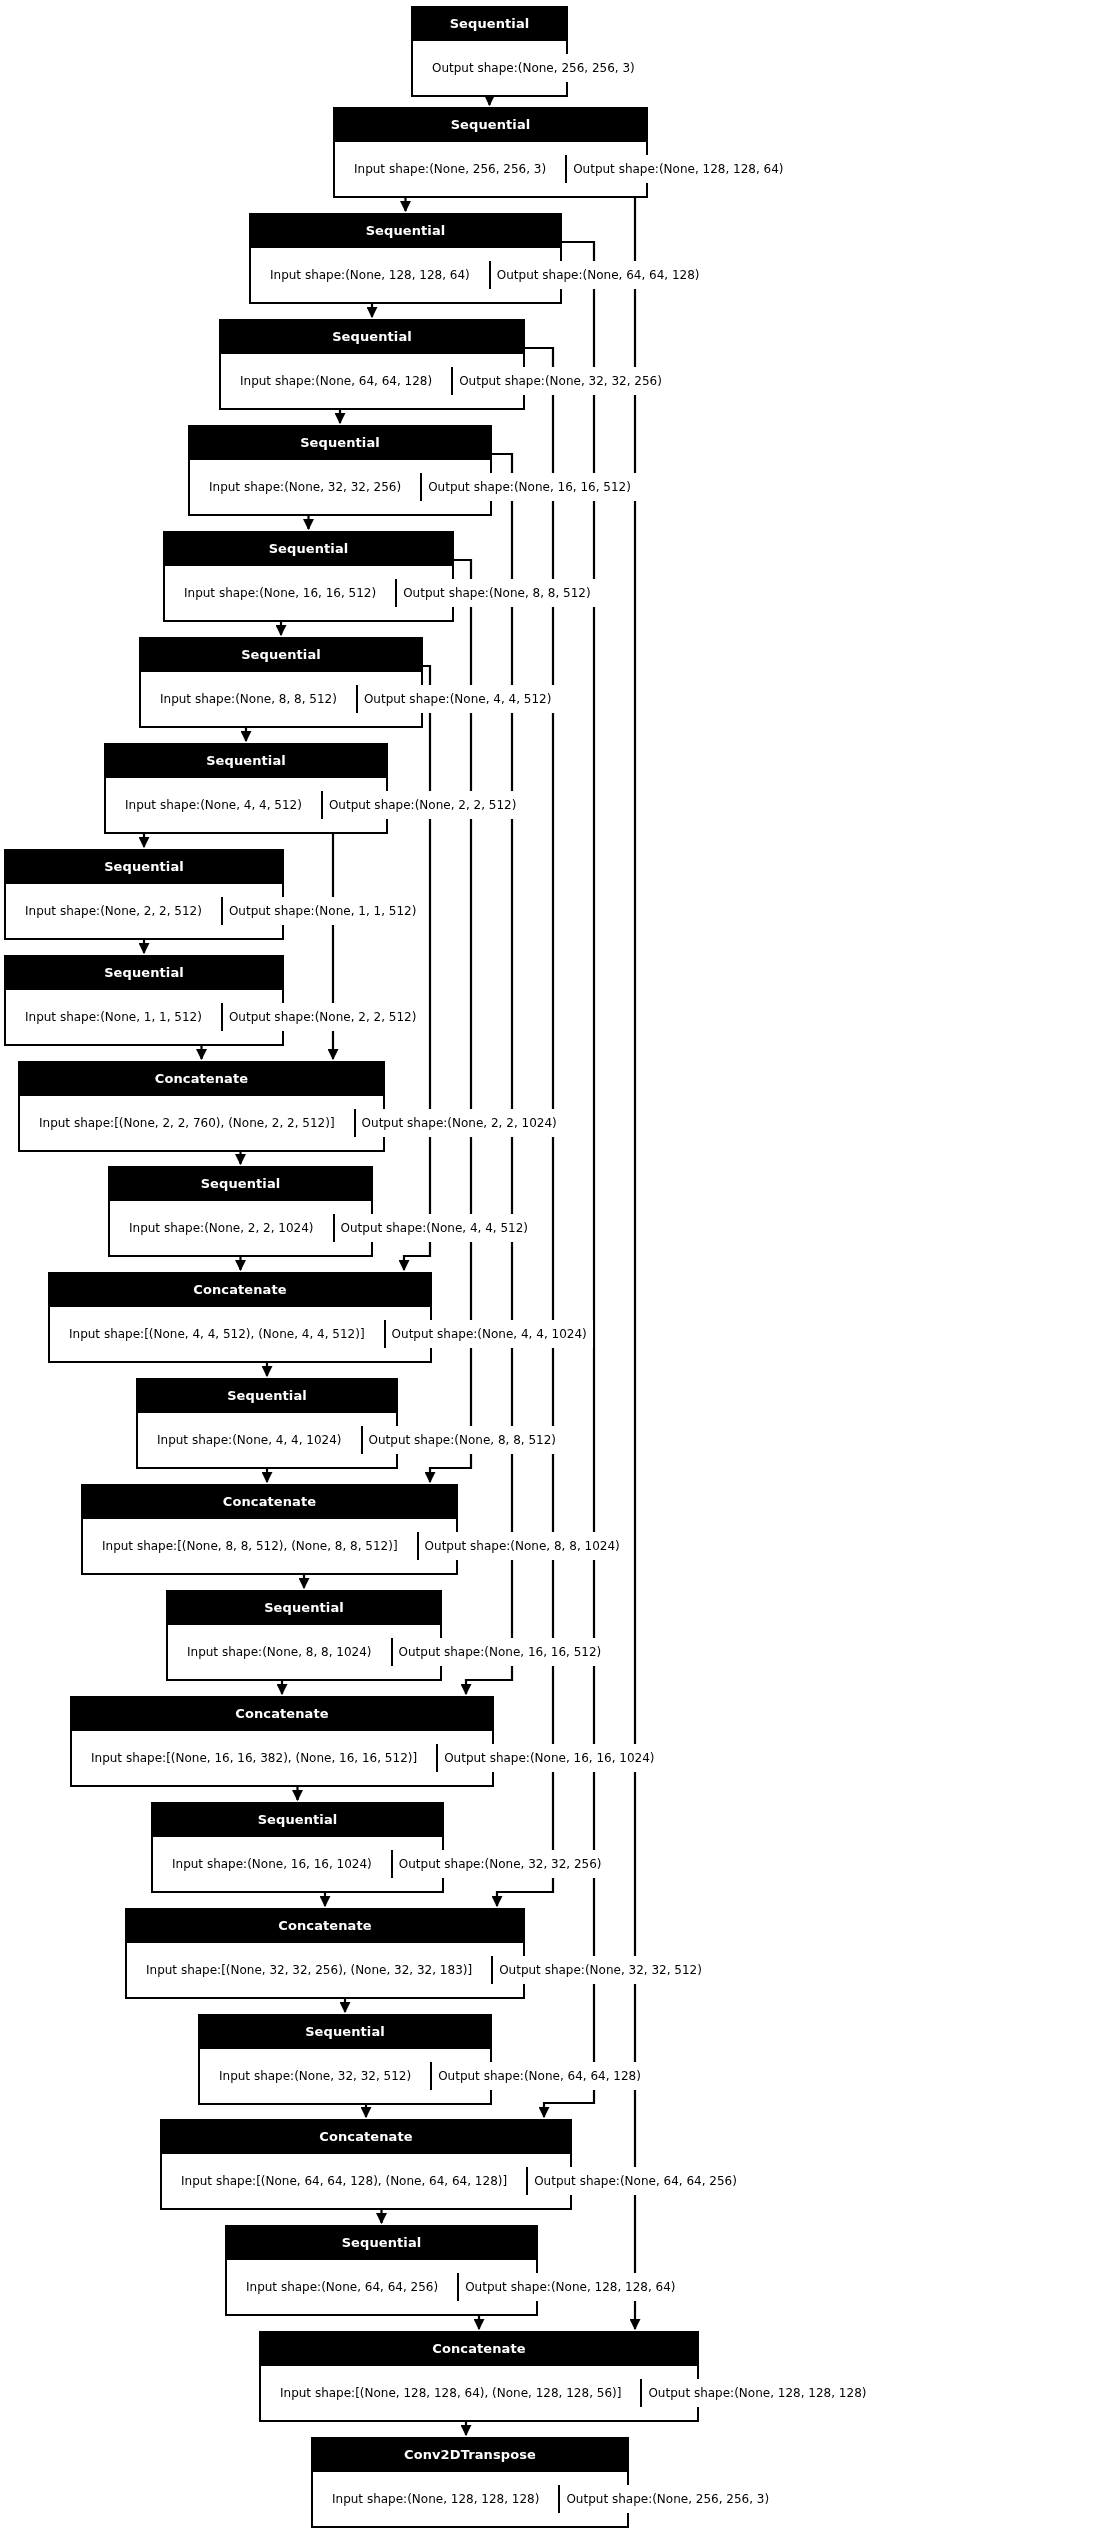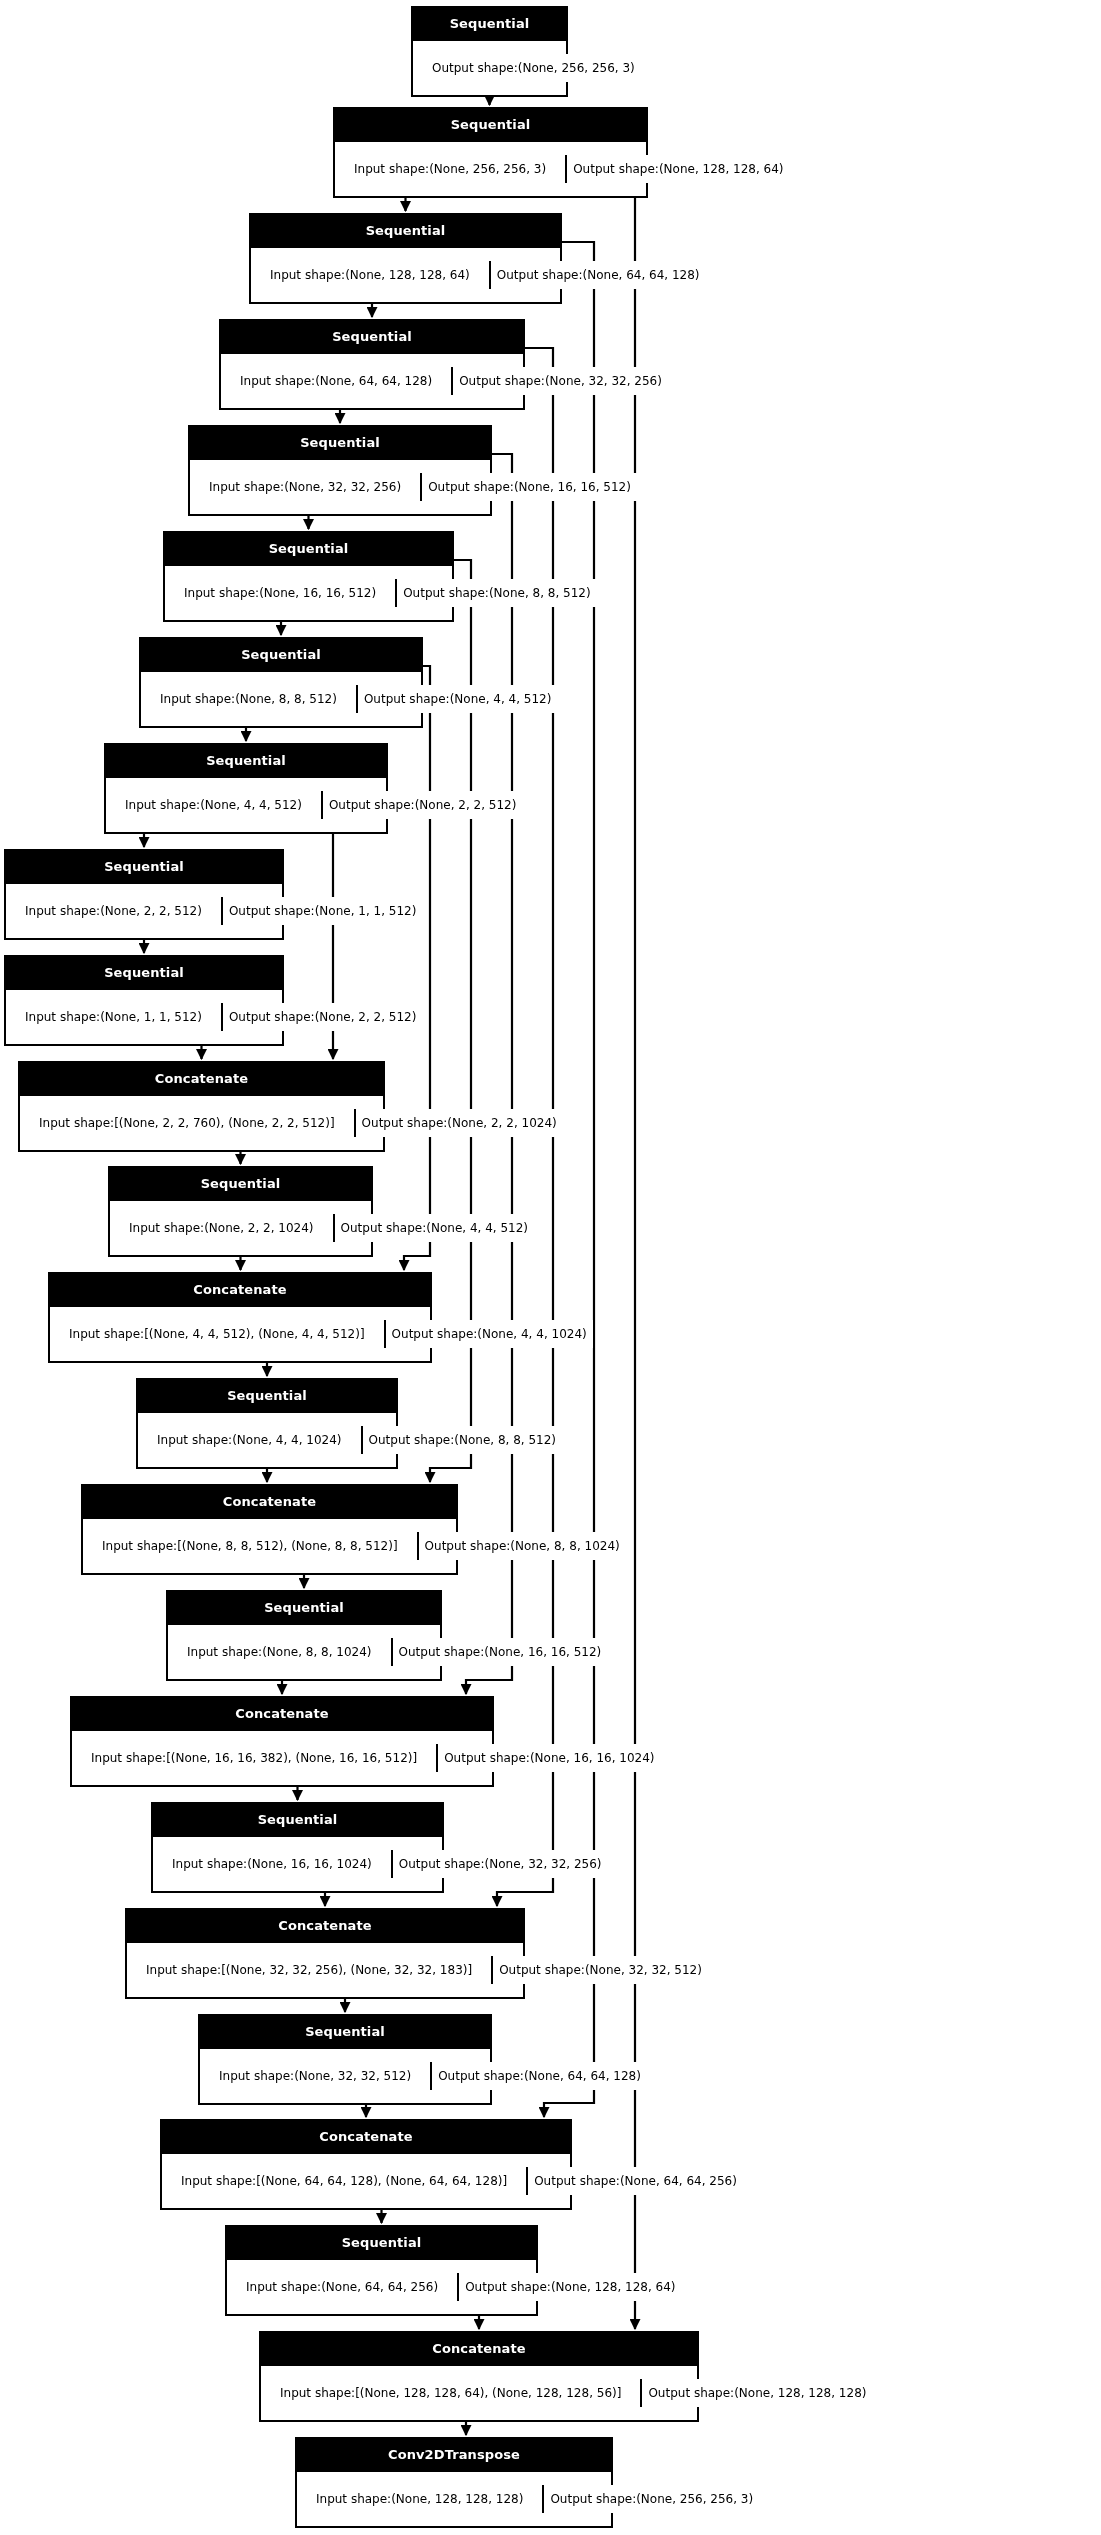--- a/index.html
+++ b/index.html
@@ -409,21 +409,21 @@
           <div class="shape-cell">
             <span class="shape-label">Input shape: </span>
             <b>[(None, 128, 128, 64), (None, 128, 128, 56)]</b>
           </div>
           <div class="shape-cell">
             <span class="shape-label">Output shape: </span>
             <b>(None, 128, 128, 128)</b>
           </div>
         </div>
       </div>
-      <div class="node" style="left: 295px; top: 2437px; width: 318px; justify-content: space-between;">
+      <div class="node" style="left: 311px; top: 2437px; width: 318px; justify-content: space-between;">
         <div class="node-title">Conv2DTranspose</div>
         <div class="node-shapes">
           <div class="shape-cell">
             <span class="shape-label">Input shape: </span>
             <b>(None, 128, 128, 128)</b>
           </div>
           <div class="shape-cell">
             <span class="shape-label">Output shape: </span>
             <b>(None, 256, 256, 3)</b>
           </div>

